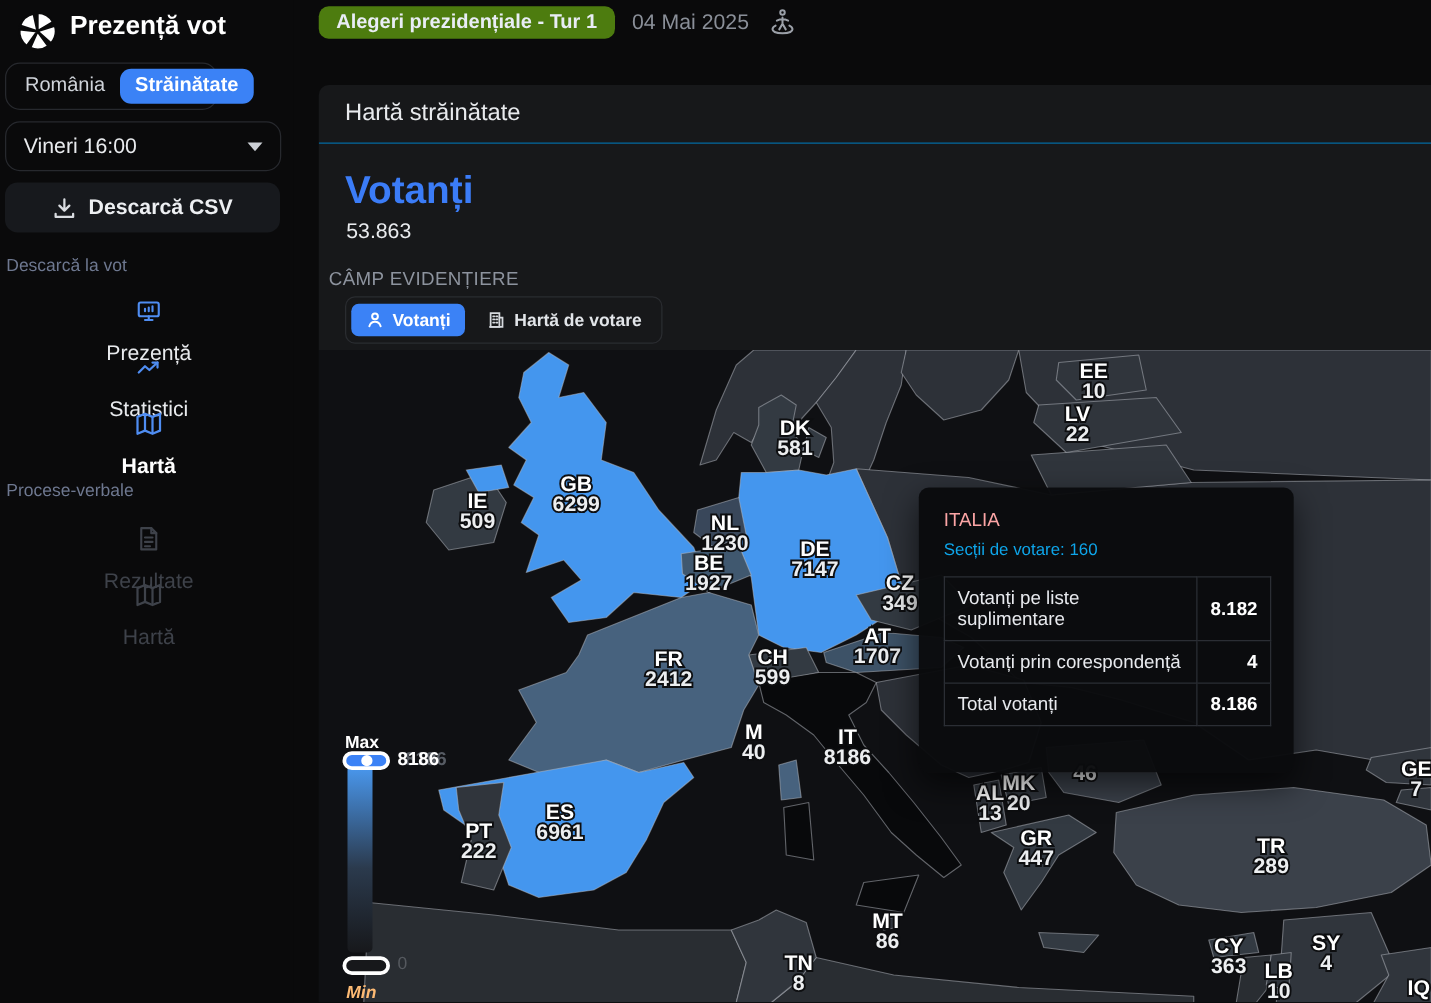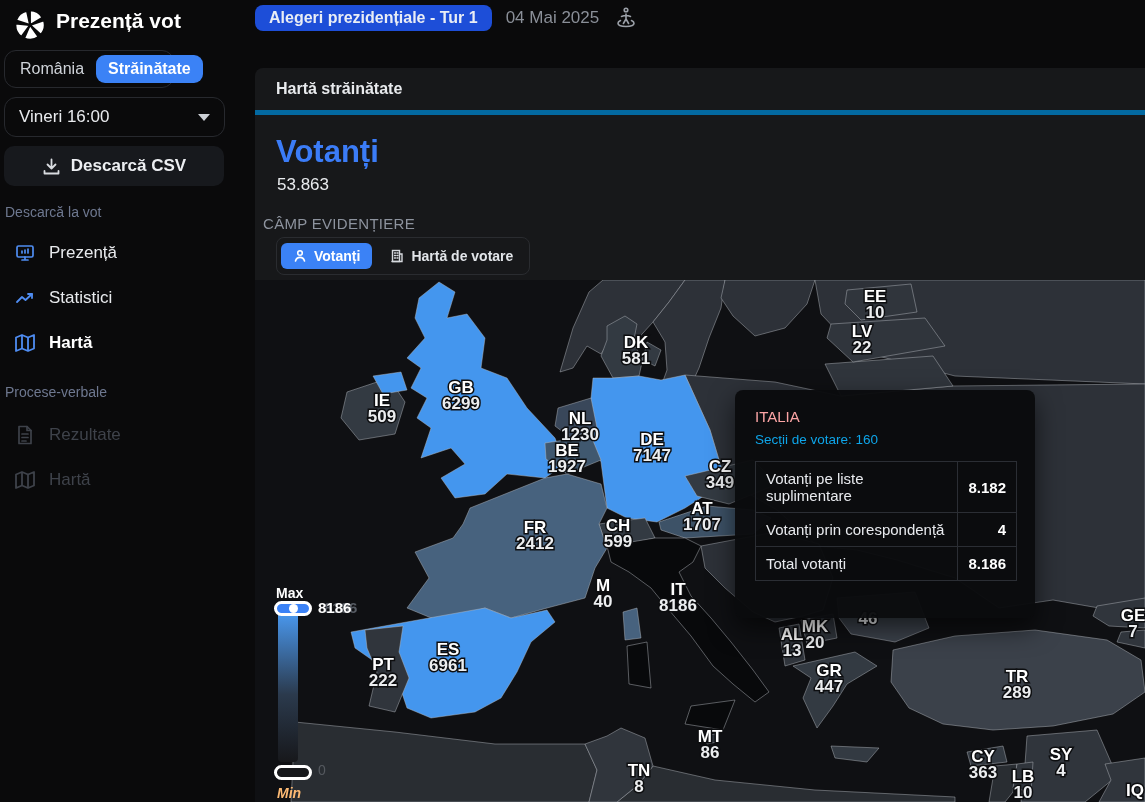--- a/index.html
+++ b/index.html
@@ -12,37 +12,37 @@
   .app-title{font-size:21px;font-weight:700;color:#fff;}
   .tab-group{position:absolute;left:4px;top:50px;width:170px;height:38px;border:1px solid #27292e;border-radius:12px;display:flex;align-items:center;padding:3px;}
   .tab{font-size:16px;color:#cfd3d9;padding:5px 12px;border-radius:9px;white-space:nowrap;cursor:pointer;}
   .tab.active{background:#3b82f6;color:#fff;font-weight:700;}
   .select{position:absolute;left:4px;top:97px;width:221px;height:40px;border:1px solid #27292e;border-radius:12px;display:flex;align-items:center;justify-content:space-between;padding:0 14px;cursor:pointer;}
   .select-value{font-size:17px;color:#e9ebee;}
   .caret{width:0;height:0;border-left:6px solid transparent;border-right:6px solid transparent;border-top:7px solid #ccd0d6;}
   .csv-btn{position:absolute;left:4px;top:146px;width:220px;height:40px;background:#17191d;border-radius:10px;display:flex;align-items:center;justify-content:center;gap:10px;cursor:pointer;}
   .csv-btn span{font-size:17px;font-weight:600;color:#edeff2;}
   .section-label{position:absolute;left:5px;font-size:14px;color:#6e7890;}
-  .nav-item{position:absolute;left:4px;width:220px;height:30px;display:flex;align-items:center;gap:13px;padding-left:10px;cursor:pointer;}
+  .nav-item{position:absolute;left:4px;width:220px;height:30px;display:flex;align-items:center;gap:13px;padding-left:10px;cursor:pointer;flex-direction:column;}
   .nav-item .label{font-size:17px;color:#e8eaed;}
   .nav-item.active .label{font-weight:700;color:#fff;}
   .nav-item.disabled{cursor:default;}
   .nav-item.disabled .label{color:#3e424a;}
   .nav-icon{color:#4f8df2;display:flex;}
   .nav-item.disabled .nav-icon{color:#3e424a;}
 
   
   #topbar{position:absolute;left:255px;top:0;height:36px;display:flex;align-items:center;gap:14px;}
-  .round-badge{background:#1d4ed8;color:#e9edf5;font-size:16px;font-weight:700;border-radius:8px;padding:4px 14px;white-space:nowrap;}
+  .round-badge{background:#4d7c0f;color:#e9edf5;font-size:16px;font-weight:700;border-radius:8px;padding:4px 14px;white-space:nowrap;}
   .date-text{font-size:17px;color:#8a8f98;}
   .a11y{color:#9ba0a8;display:flex;cursor:pointer;}
 
   
   #panel{position:absolute;left:255px;top:68px;width:890px;height:734px;background:#17181a;border-radius:8px 0 0 0;overflow:hidden;}
-  .panel-header{position:absolute;left:0;top:0;width:100%;height:47px;display:flex;align-items:center;padding-left:21px;border-bottom:5px solid #0369a1;font-size:16px;font-weight:700;color:#e8eaed;}
+  .panel-header{position:absolute;left:0;top:0;width:100%;height:47px;display:flex;align-items:center;padding-left:21px;border-bottom:1px solid #0369a1;font-size:19px;font-weight:400;color:#e8eaed;}
   .metric-title{position:absolute;left:21px;top:66px;font-size:31px;font-weight:700;color:#3b7cf7;}
   .metric-value{position:absolute;left:22px;top:107px;font-size:17px;font-weight:400;color:#e9ebee;}
   .field-label{position:absolute;left:8px;top:147px;font-size:15px;color:#8d939e;letter-spacing:.3px;}
   .toggle-group{position:absolute;left:21px;top:169px;height:38px;border:1px solid #2a2c30;border-radius:8px;display:flex;align-items:center;padding:4px;gap:6px;}
   .toggle-opt{display:flex;align-items:center;gap:7px;padding:5px 12px;border-radius:6px;cursor:pointer;font-size:14px;color:#e2e5e9;font-weight:600;white-space:nowrap;}
   .toggle-opt.active{background:#3b82f6;color:#fff;font-weight:700;}
   .toggle-opt .ticon{display:flex;}
 
   
   #map{position:absolute;left:0;top:212px;width:890px;height:522px;}

